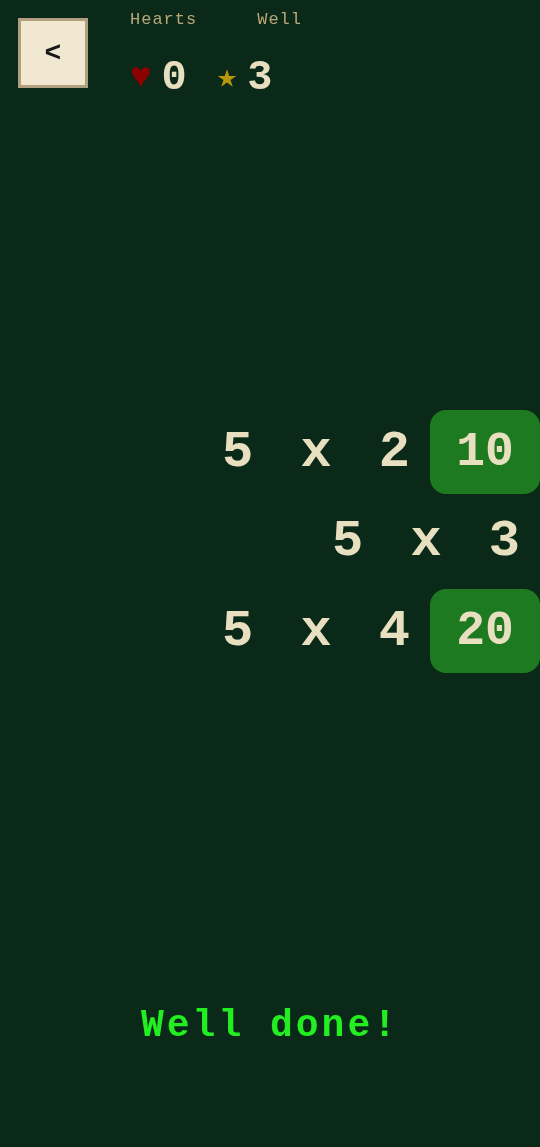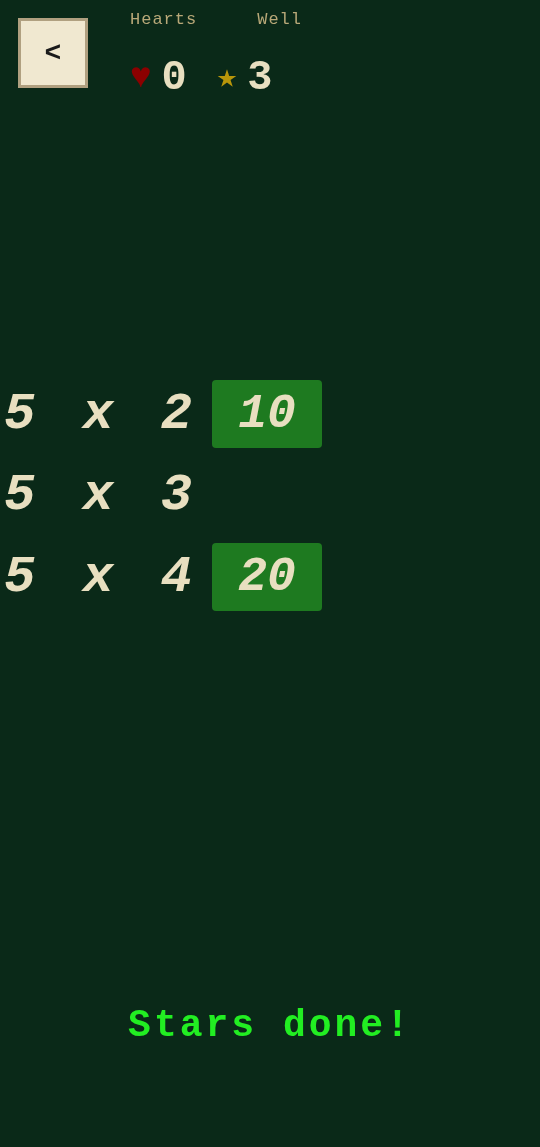--- a/index.html
+++ b/index.html
@@ -92,28 +92,27 @@
     .star-icon {
       color: #b8960a;
       font-size: 34px;
       line-height: 1;
       margin-left: 20px;
     }
 
     
     #equations {
       position: absolute;
-      top: 380px;
+      top: 410px;
       left: 0;
       right: 0;
       display: flex;
       flex-direction: column;
-      align-items: flex-start;
+      align-items: flex-end;
       gap: 18px;
-      font-style: italic;
     }
 
     .equation-row {
       display: flex;
       align-items: center;
       gap: 0px;
     }
 
     .eq-text {
       color: #e8dfc0;
@@ -126,25 +125,25 @@
       margin-right: 12px;
     }
 
     .eq-answer {
       background-color: #1e7a20;
       color: #e8dfc0;
       font-size: 48px;
       font-family: 'Courier New', monospace;
       font-weight: bold;
       width: 110px;
-      height: 68px;
+      height: 84px;
       display: flex;
       align-items: center;
       justify-content: center;
-      border-radius: 4px;
+      border-radius: 16px;
     }
 
     
     #well-done {
       position: absolute;
       bottom: 100px;
       left: 0;
       right: 0;
       text-align: center;
       color: #22ee22;
@@ -191,15 +190,15 @@
 
     <div class="equation-row">
       <span class="eq-text">5 x 4</span>
       <div class="eq-answer">
         <span>20</span>
       </div>
     </div>
 
   </div>
 
-  <div id="well-done">Stars done!</div>
+  <div id="well-done">Well done!</div>
 
 </div>
 
 </body></html>

